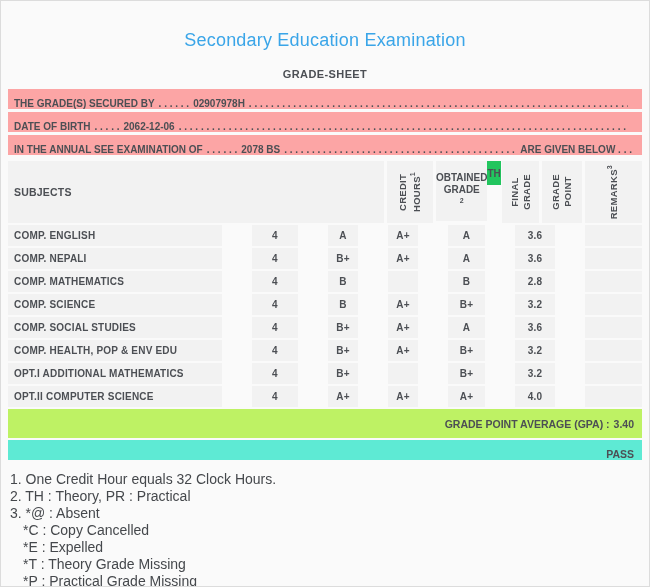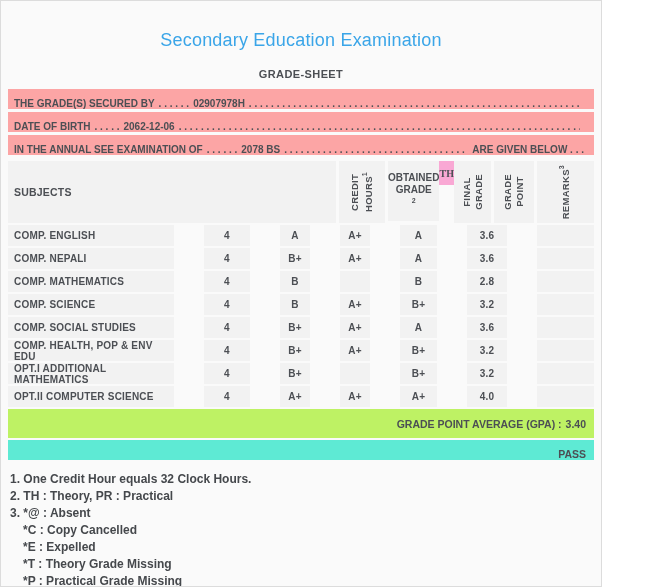--- a/index.html
+++ b/index.html
@@ -1,19 +1,19 @@
 <!DOCTYPE html>
 <html><head>
 <meta charset="utf-8">
 <style>
   * { margin: 0; padding: 0; box-sizing: border-box; }
   html, body { background: #ffffff; }
   body { width: 650px; height: 587px; font-family: "Liberation Sans", sans-serif; }
   .page {
-    width: 602px; height: 587px;
+    width: 650px; height: 587px;
     background: #fafafa;
     border: 1px solid #dcdcdc;
     padding: 29px 7px 0 7px;
     color: #4c4f54;
     overflow: hidden;
   }
   .title {
     text-align: center;
     font-size: 18px;
     font-weight: 400;
@@ -91,27 +91,26 @@
     display: flex;
     align-items: center;
     justify-content: center;
     margin-bottom: 2px;
   }
   .obt-label { text-align: center; font-size: 10px; font-weight: 700; line-height: 1.25; }
   .obt-label span { display: block; }
   .obtained-bottom { height: 24px; display: flex; gap: 3px; }
   .subhead {
     flex: 1;
-    background: #f9a8d4;
+    background: #22c55e;
     display: flex;
     align-items: center;
     justify-content: center;
     font-size: 10px;
     font-weight: 700;
-    font-family: Liberation Serif, serif;
   }
   .trow { margin-bottom: 2px; gap: 30px; }
   .cell {
     height: 21px;
     background: #f2f2f2;
     display: flex;
     align-items: center;
     justify-content: center;
     font-size: 10px;
     font-weight: 700;
@@ -134,21 +133,21 @@
     height: 20px;
     background: #5eead4;
     display: flex;
     align-items: flex-end;
     justify-content: flex-end;
     padding-right: 8px;
     font-size: 10.5px;
     font-weight: 700;
   }
   .footnotes { margin-top: 11px; padding-left: 2px; color: #45484c; }
-  .note { font-size: 12px; line-height: 17px; font-weight: 700; }
+  .note { font-size: 14px; line-height: 17px; font-weight: 400; }
   .note.indent { padding-left: 13px; }
 </style>
 </head>
 <body>
 
 <div class="page">
 
   <div class="title">Secondary Education Examination</div>
   <div class="subtitle">GRADE-SHEET</div>
 

